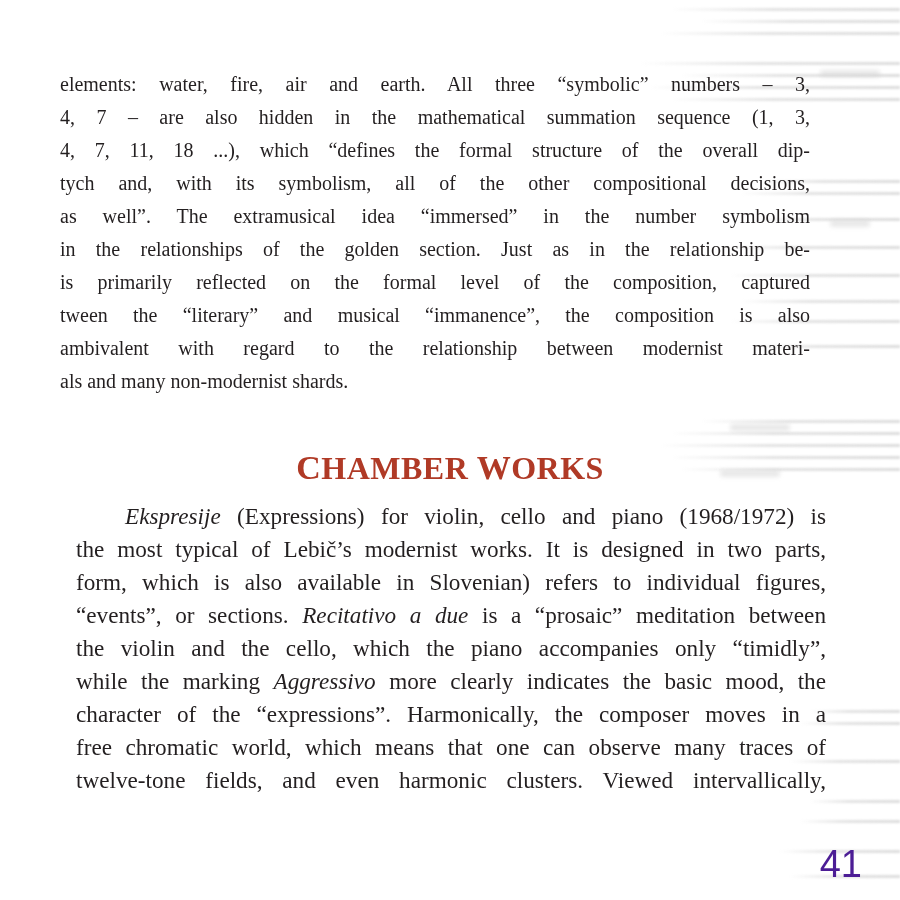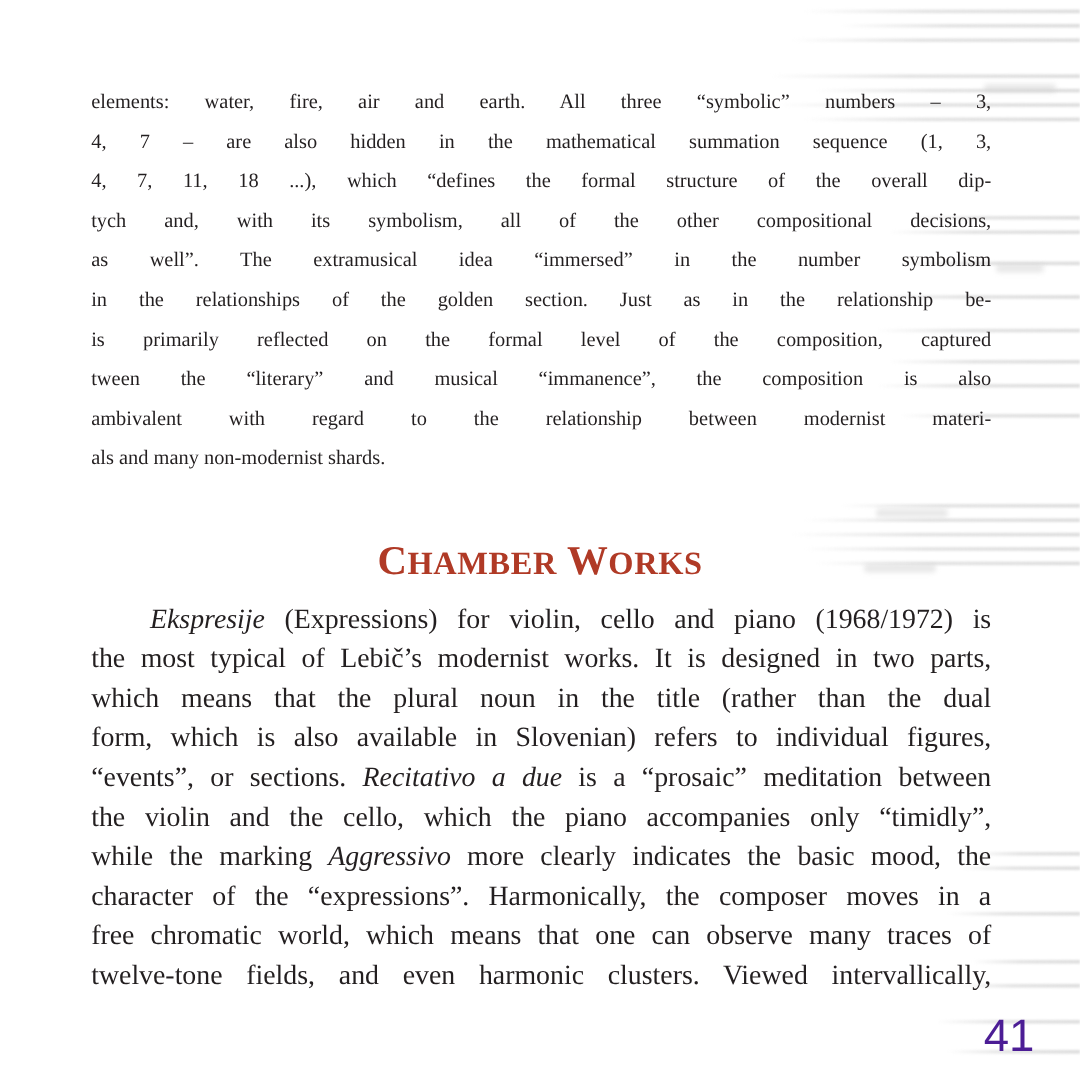--- a/index.html
+++ b/index.html
@@ -31,24 +31,24 @@
     }
     .staff-band .blob {
       position: absolute;
       height: 7px;
       background: rgba(210,210,210,0.5);
       filter: blur(2px);
       border-radius: 3px;
     }
     .page-text {
       position: absolute;
-      left: 76px;
+      left: 60px;
       top: 68px;
       width: 750px;
-      font-size: 17px;
+      font-size: 20px;
       line-height: 33px;
       text-align: justify;
     }
     .line-row {
       display: block;
       text-align: justify;
       text-align-last: justify;
       white-space: nowrap;
     }
     .line-row.last {
@@ -67,21 +67,21 @@
       font-weight: bold;
       color: #b03a26;
       font-size: 34px;
       letter-spacing: 0.5px;
       font-variant: small-caps;
     }
     .section-heading .cap {
       font-size: 34px;
     }
     .section-heading .sc {
-      font-size: 27px;
+      font-size: 32px;
     }
     .para2 {
       position: absolute;
       left: 76px;
       top: 500px;
       width: 750px;
       font-size: 23.2px;
       line-height: 33px;
     }
     em {
@@ -154,21 +154,20 @@
 </div>
 
 <div class="section-heading" style="color: rgb(176, 58, 38);">
   <span class="cap">C</span><span class="sc" style="text-transform:uppercase;">hamber</span>
   <span class="cap">W</span><span class="sc" style="text-transform:uppercase;">orks</span>
 </div>
 
 <div class="para2">
   <span class="line-row indent"><em>Ekspresije</em><span> (Expressions) for violin, cello and piano (1968/1972) is</span></span>
   <span class="line-row">the most typical of Lebič’s modernist works. It is designed in two parts,</span>
-  <span class="line-row">which means that the plural noun in the title (rather than the dual</span>
   <span class="line-row">form, which is also available in Slovenian) refers to individual figures,</span>
   <span class="line-row"><span>“events”, or sections. </span><em>Recitativo a due</em><span> is a “prosaic” meditation between</span></span>
   <span class="line-row">the violin and the cello, which the piano accompanies only “timidly”,</span>
   <span class="line-row"><span>while the marking </span><em>Aggressivo</em><span> more clearly indicates the basic mood, the</span></span>
   <span class="line-row">character of the “expressions”. Harmonically, the composer moves in a</span>
   <span class="line-row">free chromatic world, which means that one can observe many traces of</span>
   <span class="line-row">twelve-tone fields, and even harmonic clusters. Viewed intervallically,</span>
 </div>
 
 <div class="page-number" style="color: #4c1d95;">41</div>

